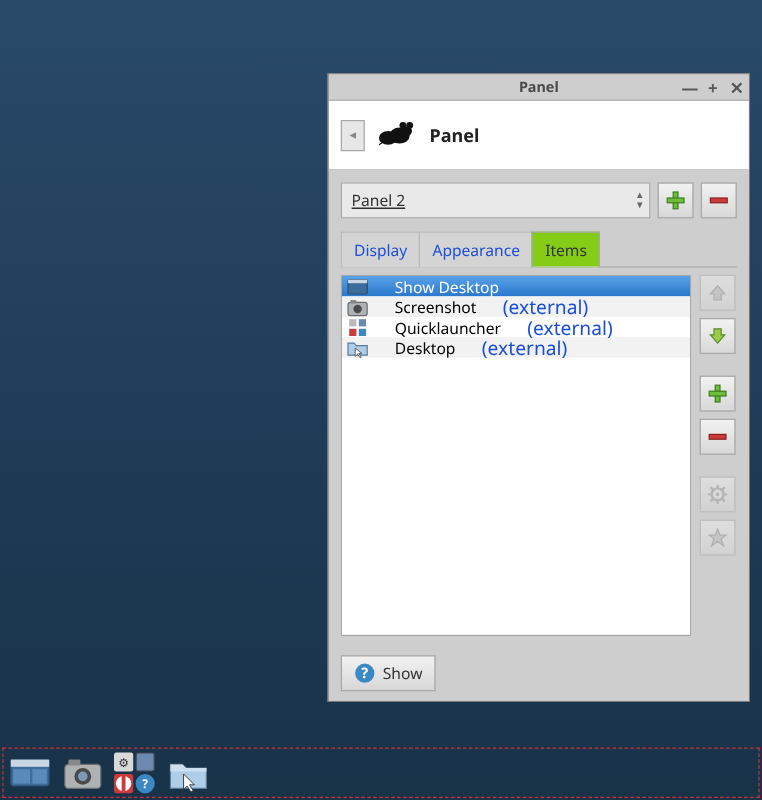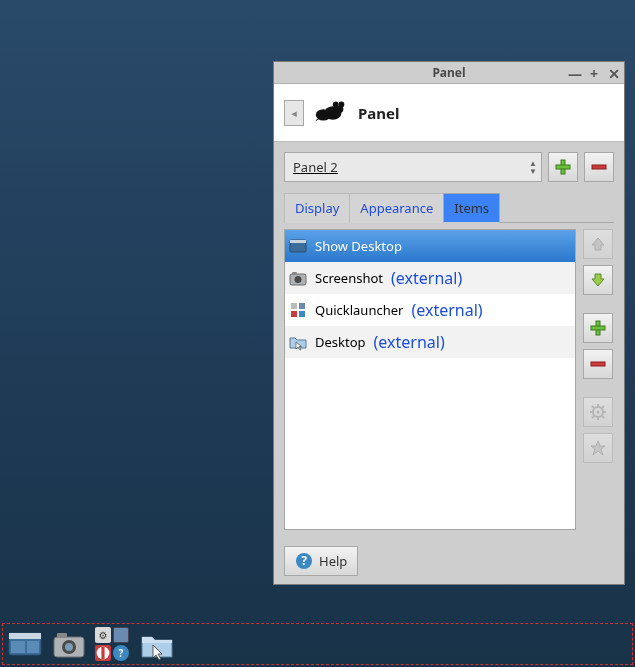--- a/index.html
+++ b/index.html
@@ -32,25 +32,25 @@
 .header-title { font-size:15px; font-weight:bold; color:#222; }
 
 .content { padding: 10px 10px 8px 10px; flex:1; display:flex; flex-direction:column; background:#cecece; }
 .selector-row { display:flex; align-items:center; gap:6px; margin-bottom:10px;text-decoration:underline; }
 .combo { flex:1; height:30px; background:#e9e9e9; border:1px solid #a7a7a7; display:flex;align-items:center; padding:0 8px; font-size:13px; color:#333; position:relative;}
 .spin { position:absolute; right:4px; display:flex; flex-direction:column; font-size:8px; line-height:8px; color:#666;}
 .iconbtn { width:30px; height:30px; background: linear-gradient(#f2f2f2,#d8d8d8); border:1px solid #a7a7a7; display:flex;align-items:center;justify-content:center; cursor:pointer; }
 
 .tabs { display:flex; border-bottom:1px solid #a7a7a7; }
 .tab { padding: 5px 10px; font-size:13px; color:#1d4ed8; background:#d4d4d4; border:1px solid #bbb; border-bottom:none; margin-right:-1px; position:relative; top:1px; cursor:pointer;}
-.tab.active { background:#3b82f6; color:#333; border-color:#a7a7a7; border-bottom:1px solid #cecece; z-index:2;}
+.tab.active { background:#84cc16; color:#333; border-color:#a7a7a7; border-bottom:1px solid #cecece; z-index:2;}
 
 .tab-body { flex:1; display:flex; gap:6px; padding-top:6px; min-height:0;}
 .listbox { flex:1; background:#fff; border:1px solid #a7a7a7; overflow:hidden;}
-.listitem { height:32px; display:flex; align-items:center; padding:0 4px; font-size:13px; gap:8px;}
+.listitem { height:17px; display:flex; align-items:center; padding:0 4px; font-size:13px; gap:22px;}
 .listitem:nth-child(even){ background:#f2f2f2;}
 .listitem.selected { background: linear-gradient(#5aa1e8,#2a78cc); color:#fff;}
 .li-icon { width:18px; height:18px; display:flex;align-items:center;justify-content:center;}
 .li-ext { color:#1d4ed8; font-size:16px;text-align:right;}
 
 .sidebtns { width:32px; display:flex; flex-direction:column; gap:6px; align-items:center;}
 .sidebtns .iconbtn { width:30px; height:30px;}
 .iconbtn.disabled { opacity:0.45; cursor:default;}
 
 .footer { display:flex; justify-content:space-between; padding: 8px 10px; background:#cecece;}
@@ -248,16 +248,16 @@
       </div>
     </div>
   </div>
 
   <div class="footer">
     <div class="fbtn">
       <svg width="18" height="18" viewBox="0 0 18 18">
           <circle cx="9" cy="9" r="8" fill="#3b88c3"></circle>
           <text x="9" y="13" font-size="12" font-weight="bold" fill="#fff" text-anchor="middle">?</text>
         </svg>
-      <span>Help</span>
+      <span>Show</span>
     </div>
   </div>
 </div>
 
 </body></html>

